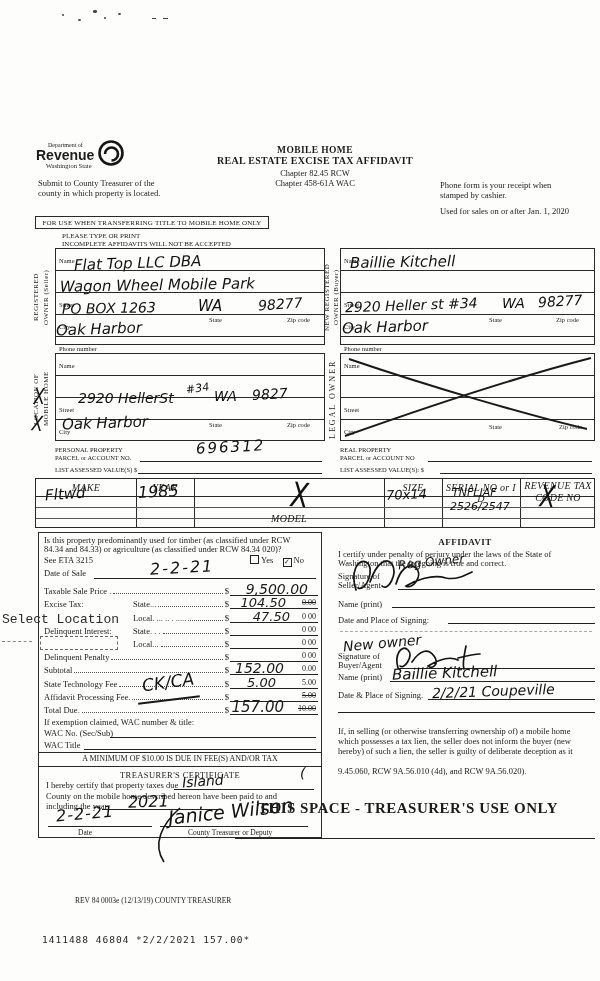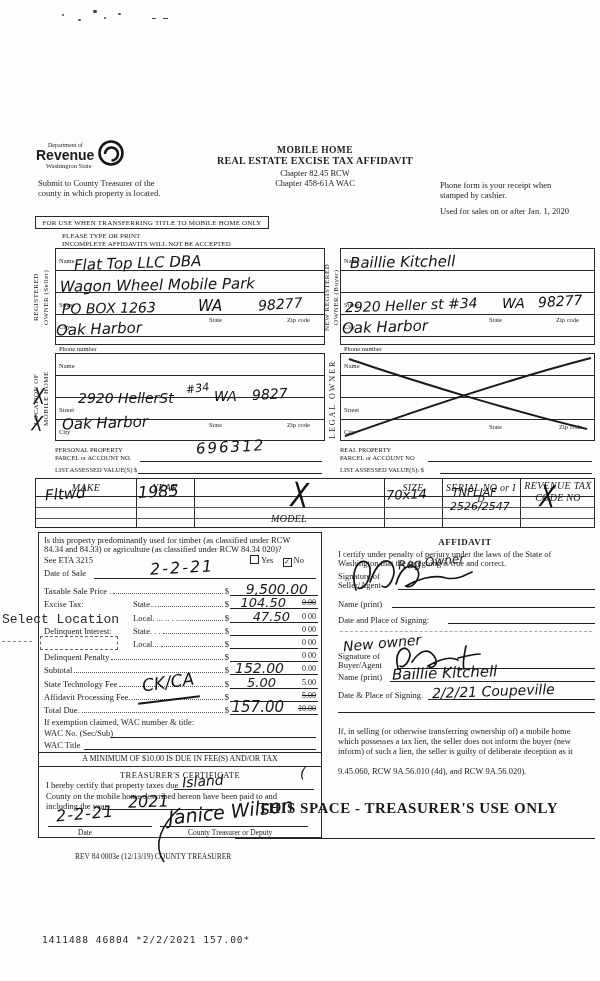--- a/index.html
+++ b/index.html
@@ -356,26 +356,26 @@
   <div class="abs t85" style="left:338px;top:672px;">Name (print)</div>
   <div class="uline" style="left:390px;top:681px;width:205px;"></div>
   <span class="hw" style="left:392px;top:666px;font-size:15px;transform:rotate(-2deg);">Baillie Kitchell</span>
   <div class="abs t85" style="left:338px;top:690px;">Date &amp; Place of Signing.</div>
   <div class="uline" style="left:428px;top:699px;width:167px;"></div>
   <span class="hw" style="left:432px;top:684px;font-size:14px;transform:rotate(-2deg);">2/2/21   Coupeville</span>
 
   <div class="abs" style="left:338px;top:712px;width:257px;border-top:1.5px solid #222;"></div>
   <div class="abs t85" style="left:338px;top:726px;">If, in selling (or otherwise transferring ownership of) a mobile home</div>
   <div class="abs t85" style="left:338px;top:736px;">which possesses a tax lien, the seller does not inform the buyer (new</div>
-  <div class="abs t85" style="left:338px;top:746px;">inform) of such a lien, the seller is guilty of deliberate deception as it</div>
+  <div class="abs t85" style="left:338px;top:746px;">hereby) of such a lien, the seller is guilty of deliberate deception as it</div>
   <div class="abs t85" style="left:338px;top:766px;">9.45.060, RCW 9A.56.010 (4d), and RCW 9A.56.020).</div>
 
   <div class="abs" style="left:235px;top:838px;width:360px;border-top:1.5px solid #222;"></div>
   <div class="abs b" style="left:258px;top:800px;font-size:15px;letter-spacing:0.5px;">THIS SPACE - TREASURER'S USE ONLY</div>
-  <div class="abs t75" style="left:35px;top:852px;padding-left:40px;">REV 84 0003e (12/13/19) COUNTY TREASURER</div>
+  <div class="abs t75" style="left:35px;top:896px;padding-left:40px;">REV 84 0003e (12/13/19) COUNTY TREASURER</div>
   <div class="abs" style="left:42px;top:934px;font-family:'DejaVu Sans Mono',monospace;font-size:9.5px;letter-spacing:1px;color:#262626;">1411488 46804 *2/2/2021 157.00*</div>
 
   <span class="hw" style="left:74px;top:256px;font-size:15px;transform:rotate(-2deg);">Flat Top LLC DBA</span>
   <span class="hw" style="left:60px;top:278px;font-size:15px;transform:rotate(-1deg);">Wagon Wheel Mobile Park</span>
   <span class="hw" style="left:62px;top:301px;font-size:14px;transform:rotate(-1deg);">PO BOX 1263</span>
   <span class="hw" style="left:198px;top:299px;font-size:15px;">WA</span>
   <span class="hw" style="left:258px;top:297px;font-size:14px;transform:rotate(-4deg);">98277</span>
   <span class="hw" style="left:56px;top:322px;font-size:15px;transform:rotate(-2deg);">Oak Harbor</span>
 
   <span class="hw" style="left:350px;top:255px;font-size:15px;transform:rotate(-1deg);">Baillie Kitchell</span>

